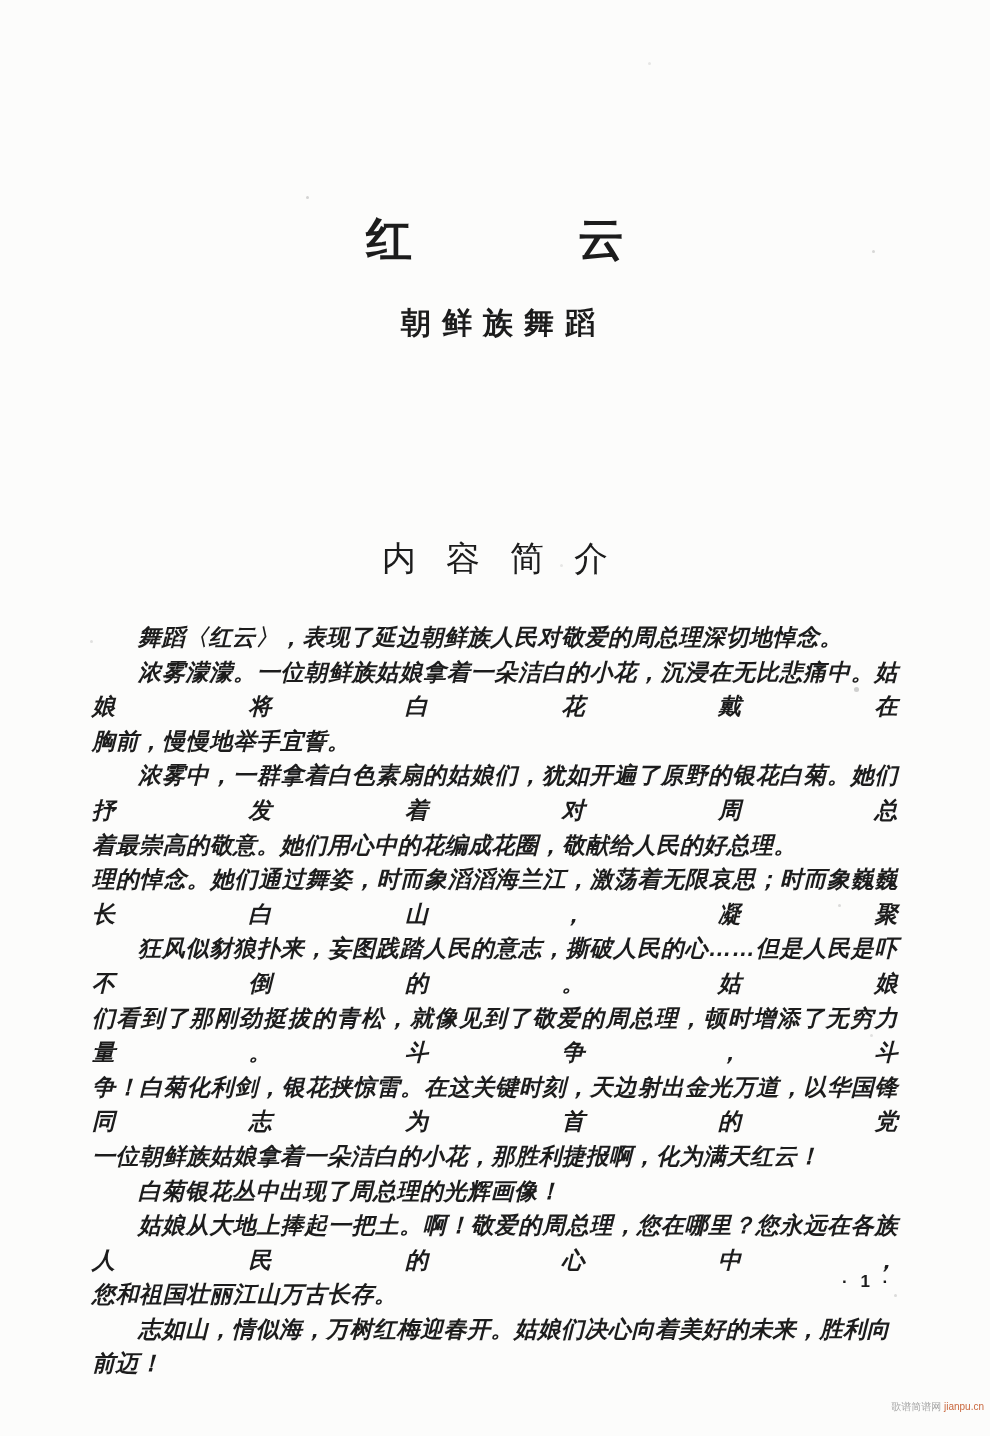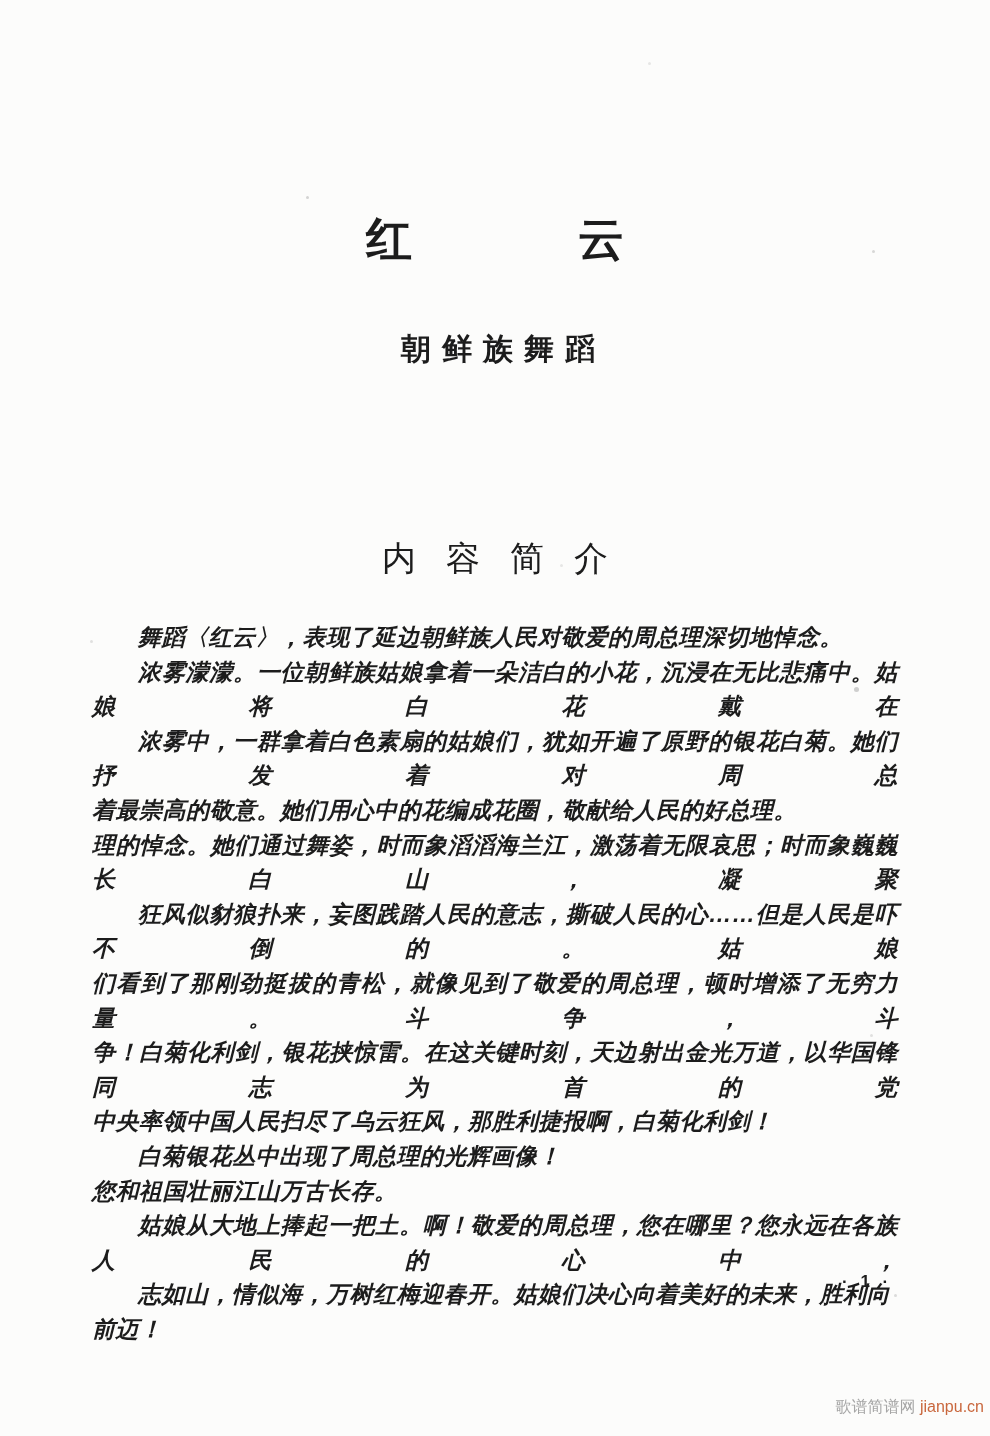--- a/index.html
+++ b/index.html
@@ -45,21 +45,21 @@
     display: flex;
     justify-content: center;
     gap: 166px;
     font-size: 46px;
     line-height: 50px;
     font-weight: bold;
     font-family: "Liberation Sans", sans-serif;
   }
   .subtitle {
     position: absolute;
-    top: 331px;
+    top: 305px;
     left: 0;
     width: 100%;
     margin: 0;
     text-align: center;
     font-size: 30px;
     line-height: 36px;
     font-weight: bold;
     letter-spacing: 11px;
     padding-left: 17px;
     box-sizing: border-box;
@@ -117,21 +117,21 @@
     top: 1272px;
     left: 842px;
     font-size: 17px;
     font-weight: 600;
     letter-spacing: 4px;
   }
   .watermark {
     position: absolute;
     top: 1398px;
     right: 6px;
-    font-size: 16px;
+    font-size: 10px;
     line-height: 18px;
     white-space: nowrap;
   }
   .wm-name { color: #a6a6a6; }
   .wm-url  { color: #c9673d; }
 </style>
 </head>
 <body>
 
 <div class="page">
@@ -144,30 +144,31 @@
   </h1>
 
   <h2 class="subtitle">朝鲜族舞蹈</h2>
 
 
   <h3 class="heading">内容简介</h3>
 
   <div class="body-text">
     <div class="line indent">舞蹈〈红云〉，表现了延边朝鲜族人民对敬爱的周总理深切地悼念。</div>
     <div class="line indent full">浓雾濛濛。一位朝鲜族姑娘拿着一朵洁白的小花，沉浸在无比悲痛中。姑娘将白花戴在</div>
+    <div class="line">胸前，慢慢地举手宜誓。</div>
     <div class="line indent full">浓雾中，一群拿着白色素扇的姑娘们，犹如开遍了原野的银花白菊。她们抒发着对周总</div>
     <div class="line">着最崇高的敬意。她们用心中的花编成花圈，敬献给人民的好总理。</div>
     <div class="line full">理的悼念。她们通过舞姿，时而象滔滔海兰江，激荡着无限哀思；时而象巍巍长白山，凝聚</div>
     <div class="line indent full">狂风似豺狼扑来，妄图践踏人民的意志，撕破人民的心……但是人民是吓不倒的。姑娘</div>
     <div class="line full">们看到了那刚劲挺拔的青松，就像见到了敬爱的周总理，顿时增添了无穷力量。斗争，斗</div>
     <div class="line full">争！白菊化利剑，银花挟惊雷。在这关键时刻，天边射出金光万道，以华国锋同志为首的党</div>
-    <div class="line">中央率领中国人民扫尽了乌云狂风，那胜利捷报啊，白菊化利剑！</div>
+    <div class="line">一位朝鲜族姑娘拿着一朵洁白的小花，那胜利捷报啊，化为满天红云！</div>
     <div class="line indent">白菊银花丛中出现了周总理的光辉画像！</div>
+    <div class="line indent full">姑娘从大地上捧起一把土。啊！敬爱的周总理，您在哪里？您永远在各族人民的心中，</div>
     <div class="line">您和祖国壮丽江山万古长存。</div>
-    <div class="line indent full">姑娘从大地上捧起一把土。啊！敬爱的周总理，您在哪里？您永远在各族人民的心中，</div>
     <div class="line indent">志如山，情似海，万树红梅迎春开。姑娘们决心向着美好的未来，胜利向前迈！</div>
   </div>
 
   <div class="pagenum">· 1 ·</div>
 
   <div class="watermark">
     <span class="wm-name">歌谱简谱网</span>
     <span class="wm-url">jianpu.cn</span>
   </div>
 

